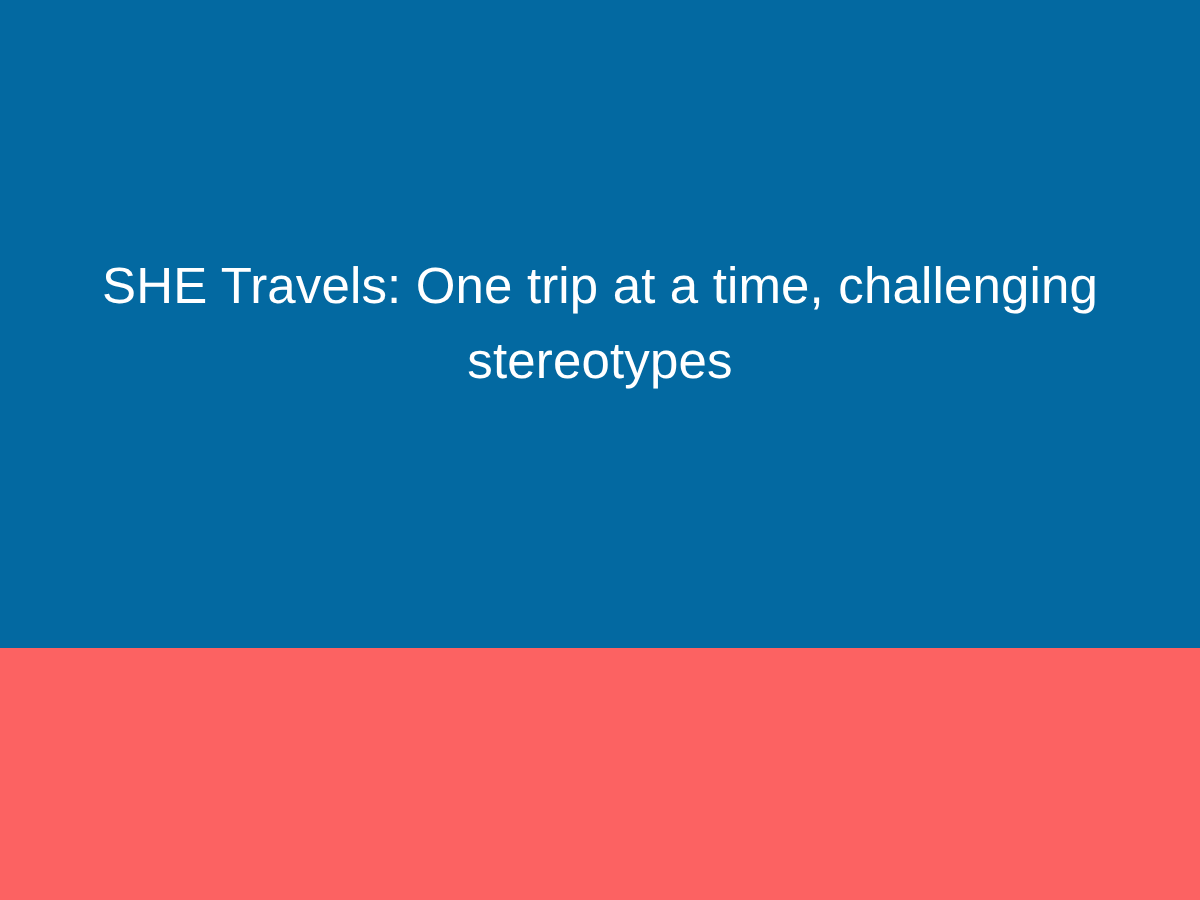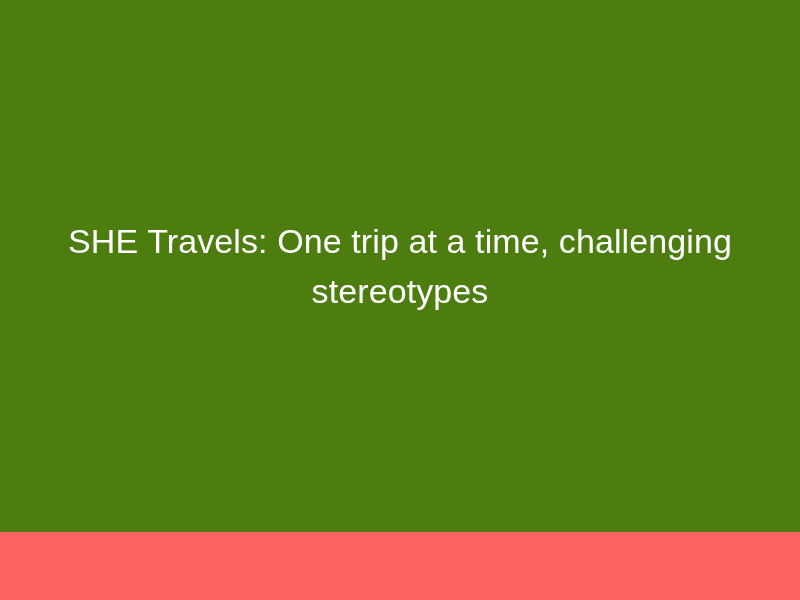--- a/index.html
+++ b/index.html
@@ -14,22 +14,22 @@
     overflow: hidden;
     font-family: "Liberation Sans", sans-serif;
     background: #fc6262;
   }
 
   
   .placeholder-card {
     position: relative;
     box-sizing: border-box;
     width: 800px;
-    height: 532px;
-    background-color: #4d7c0f;
+    height: 432px;
+    background-color: #0369a1;
     display: flex;
     align-items: center;
     justify-content: center;
   }
 
   
   .headline-block {
     width: 700px;
     padding: 0 10px;
     box-sizing: border-box;

